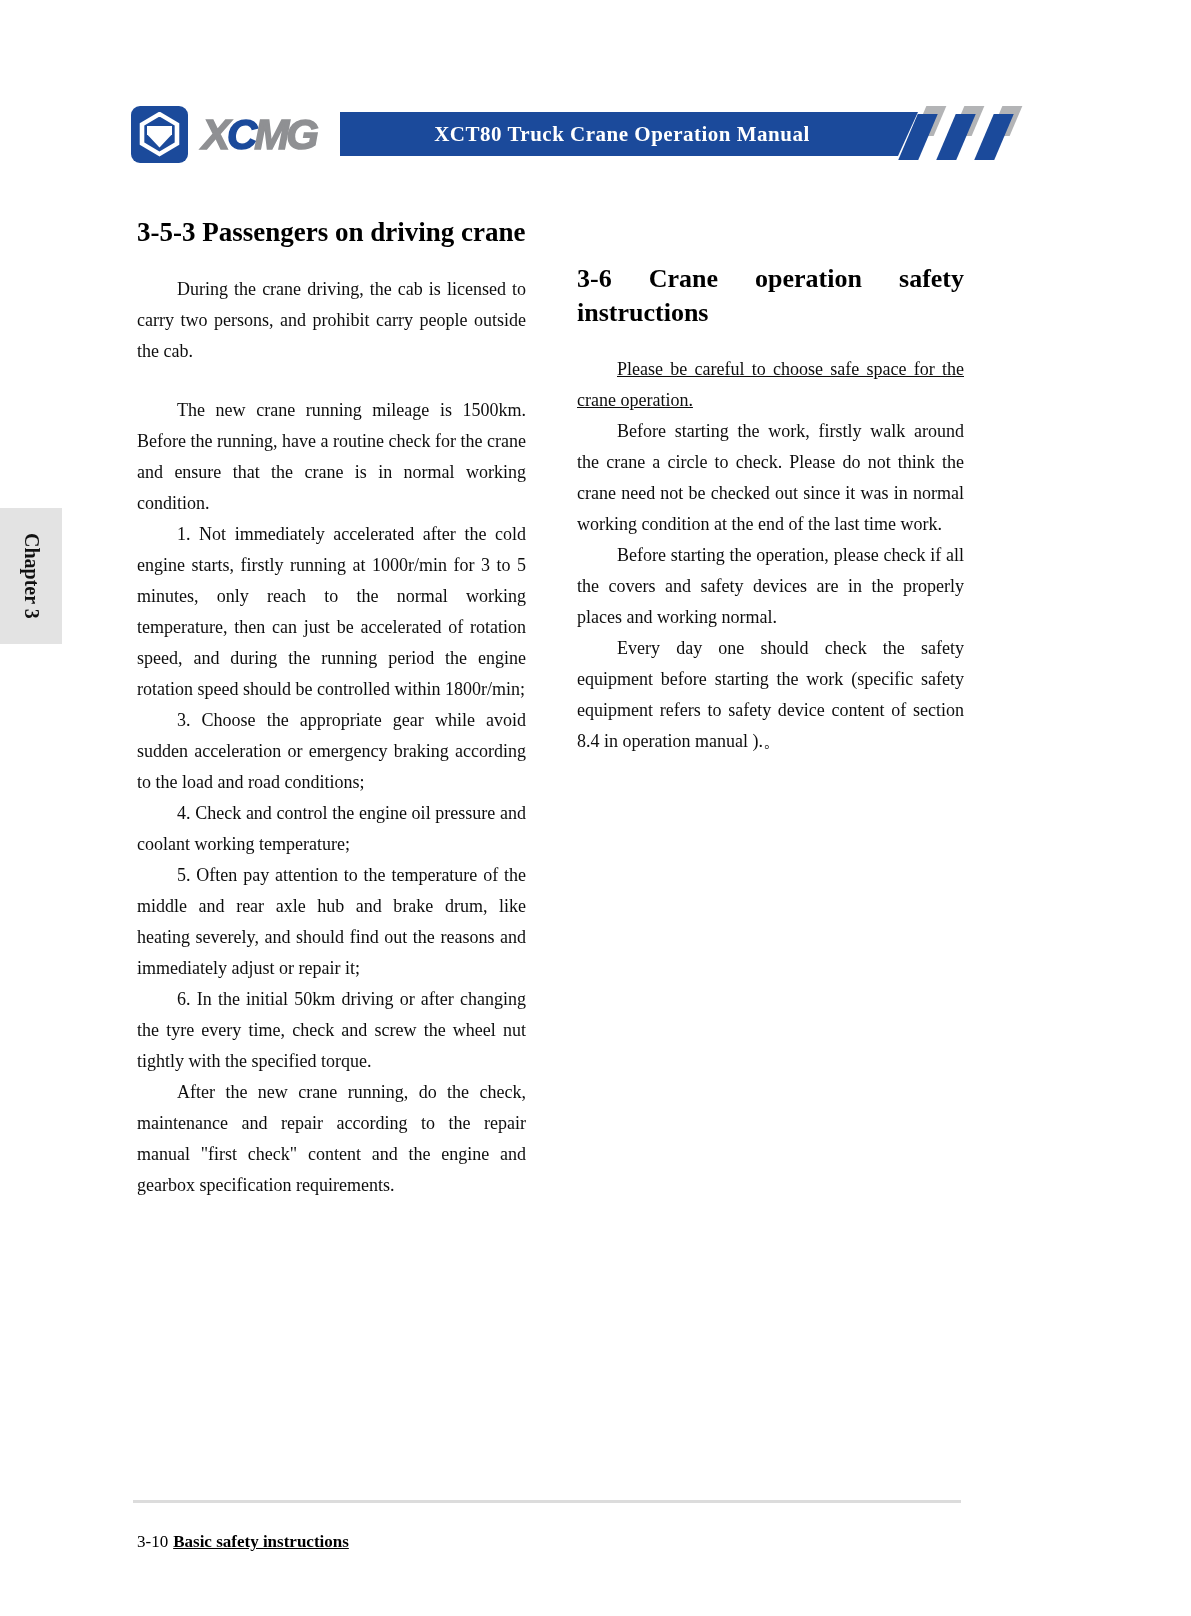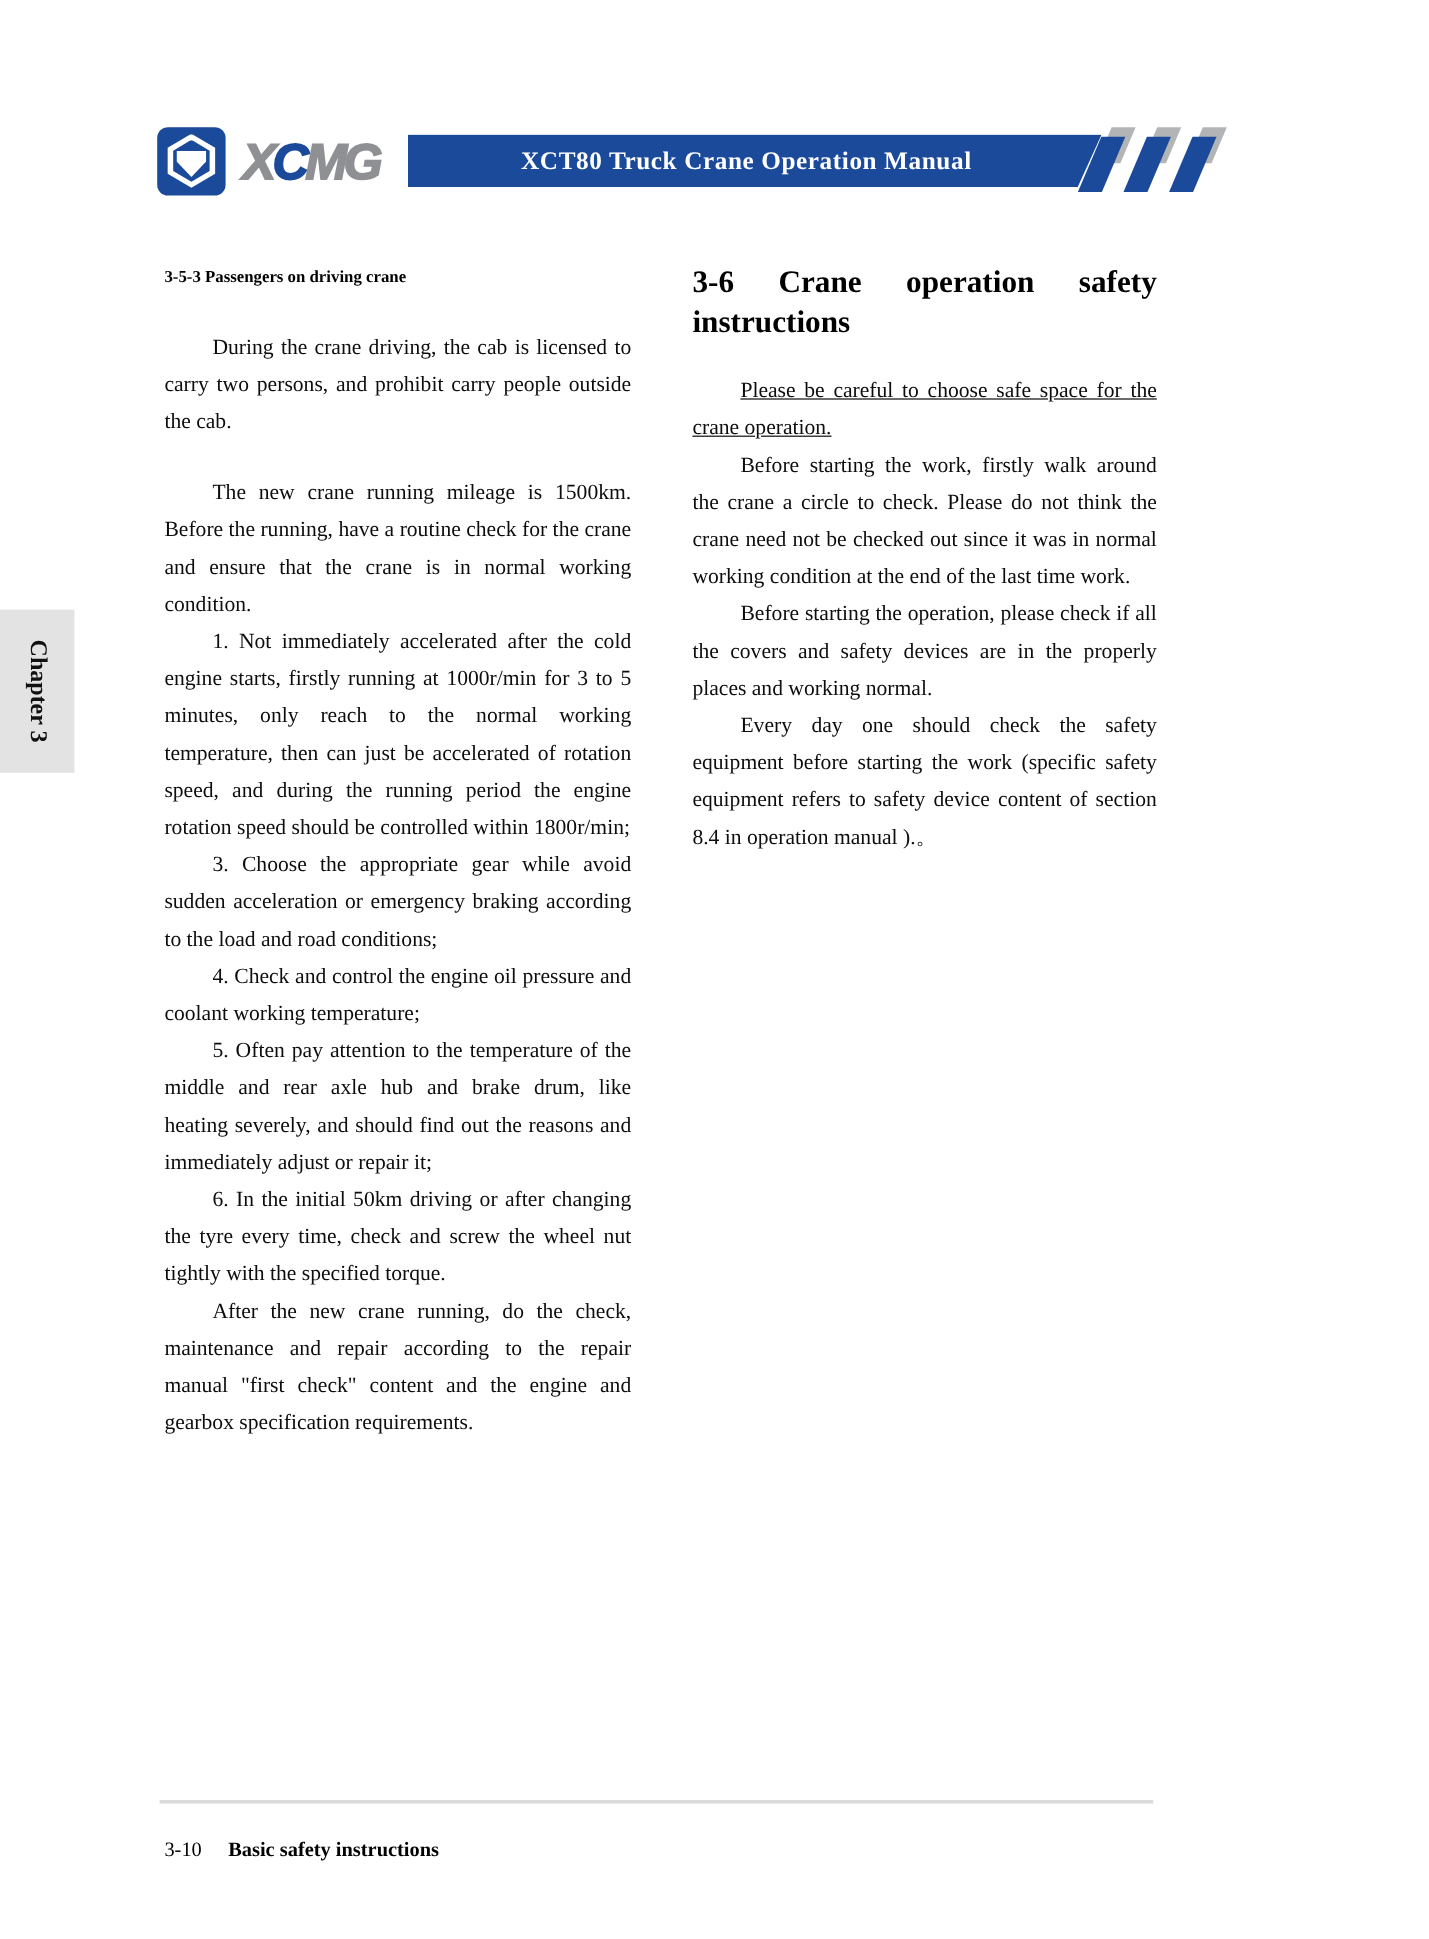--- a/index.html
+++ b/index.html
@@ -63,24 +63,24 @@
   }
   .chapter-tab span{
     writing-mode:vertical-rl;text-orientation:mixed;
     font-weight:bold;font-size:20px;color:#111;
     white-space:nowrap;
   }
 
   
   .col{position:absolute;top:218px;}
   .col-left{left:137px;width:389px;}
-  .col-right{left:577px;width:387px;}
+  .col-right{left:577px;width:387px;margin-top:44px;}
 
   .col h2{
-    margin:0;font-size:14px;line-height:28px;font-weight:bold;color:#000;
+    margin:0;font-size:27px;line-height:28px;font-weight:bold;color:#000;
   }
   .col-left .h2-second{margin-top:36px;}
   .col-right h1{
     margin:0;font-size:26px;line-height:34px;font-weight:bold;color:#000;
     text-align:justify;
   }
   .col p{
     margin:0;
     font-size:18px;line-height:31px;
     text-align:justify;
@@ -92,21 +92,21 @@
   
   .footer-rule{
     position:absolute;left:133px;top:1500px;width:828px;height:3px;
     background:#dcdcdc;
   }
   .footer-text{
     position:absolute;left:137px;top:1532px;
     font-size:17px;color:#000;
   }
   .footer-text .pageno{font-weight:normal;}
-  .footer-text .label{font-weight:bold;margin-left:22px;}
+  .footer-text .label{font-weight:bold;margin-left:5px;text-decoration:underline;}
 </style>
 </head>
 <body>
 
 <div class="page">
 
   <div class="logo">
     <div class="emblem">
       <div class="hex-outer"></div>
       <div class="hex-inner"></div>

